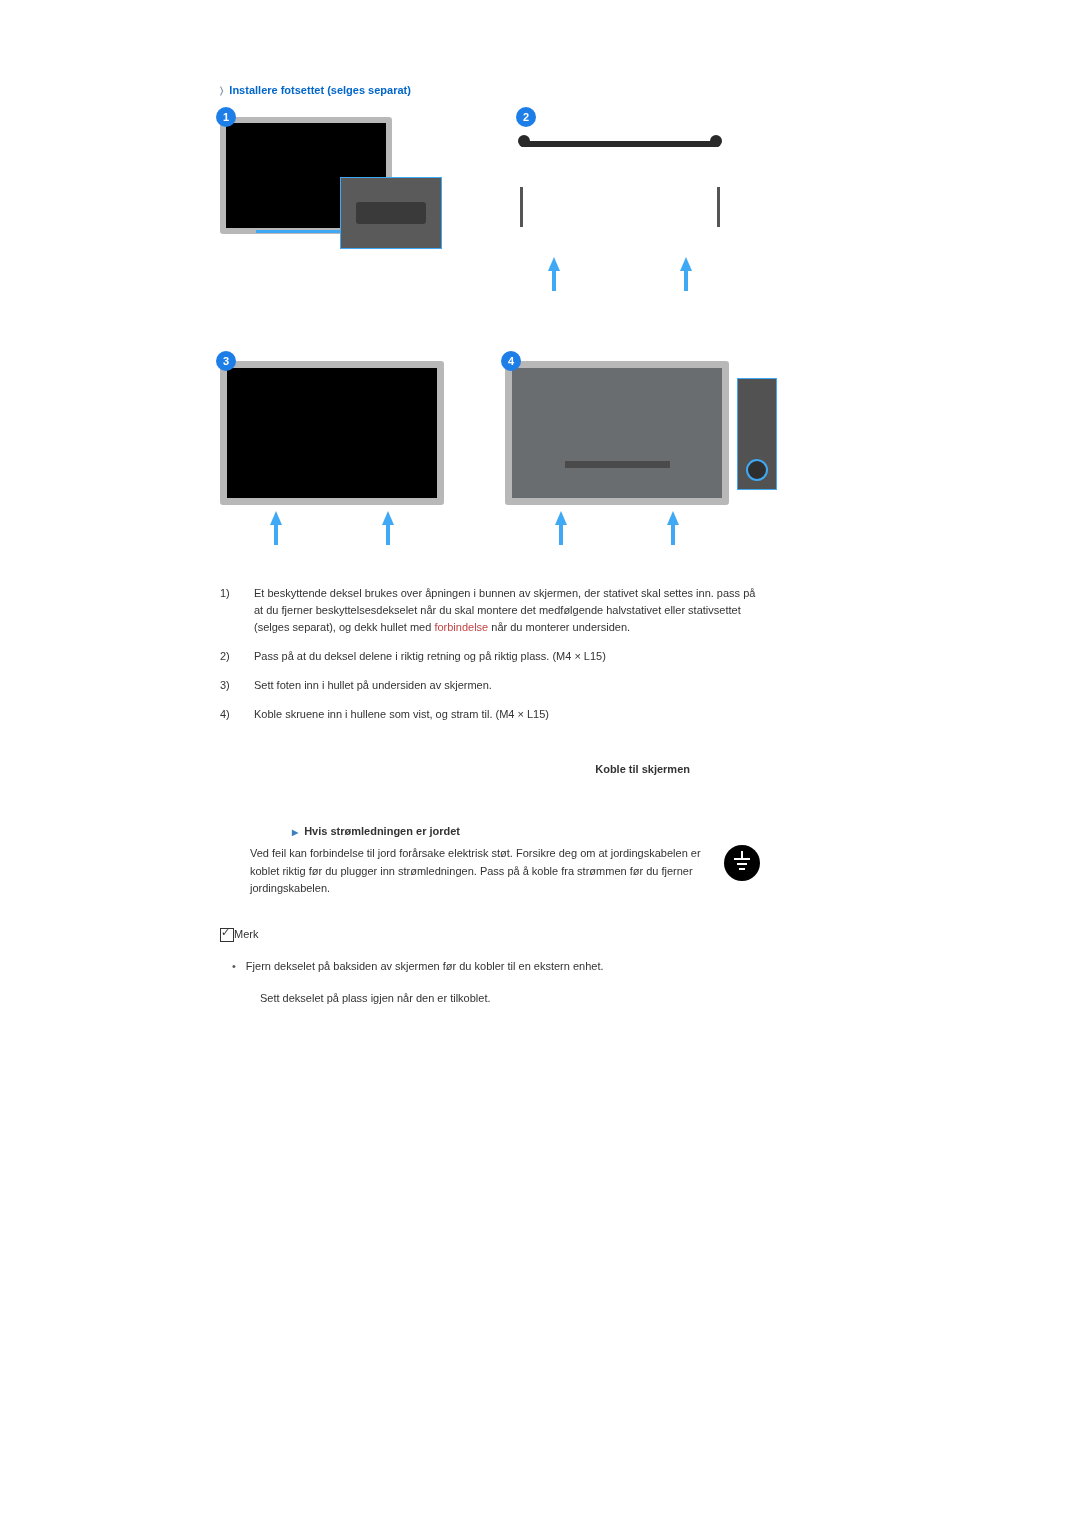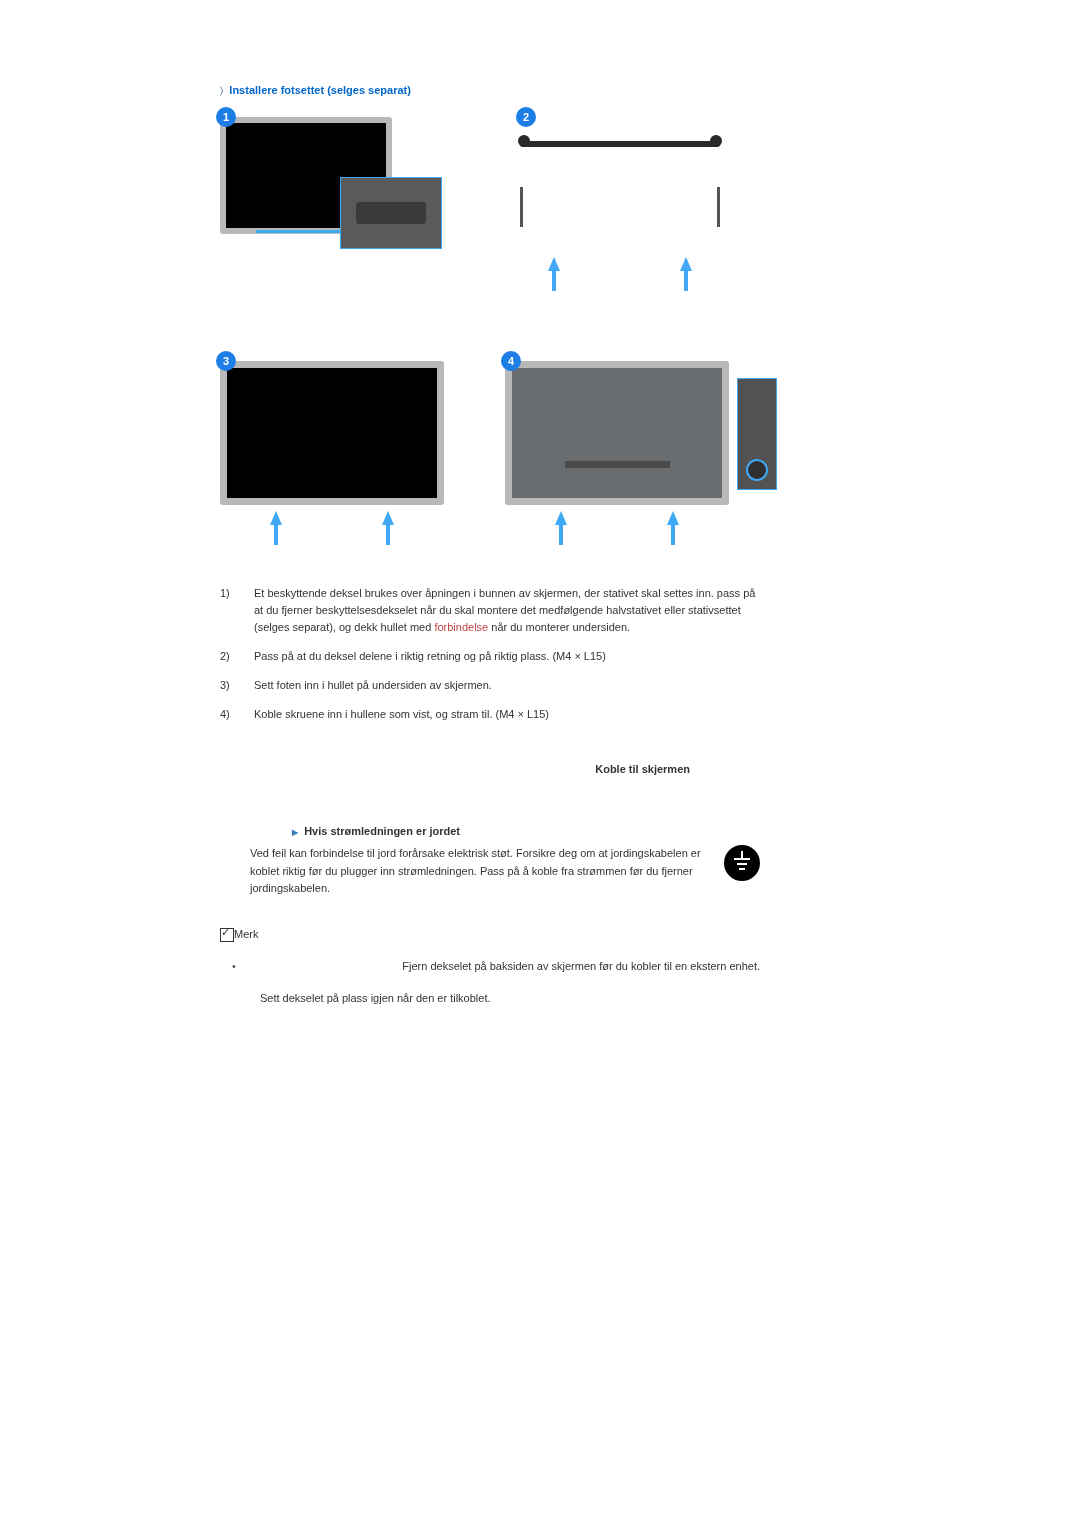--- a/index.html
+++ b/index.html
@@ -256,24 +256,24 @@
   .checkbox-icon::after {
     content: "✓";
     position: absolute;
     top: -3px;
     left: 0;
     font-size: 11px;
     color: #333;
   }
   .bullet-item {
     display: flex;
+    gap: 10px;
     margin-left: 12px;
     margin-bottom: 14px;
     line-height: 1.6;
-    justify-content: space-between;
   }
   .bullet-dot::before {
     content: "•";
     color: #555;
   }
   .plain-line {
     margin-left: 40px;
     margin-bottom: 30px;
     line-height: 1.6;
   }

